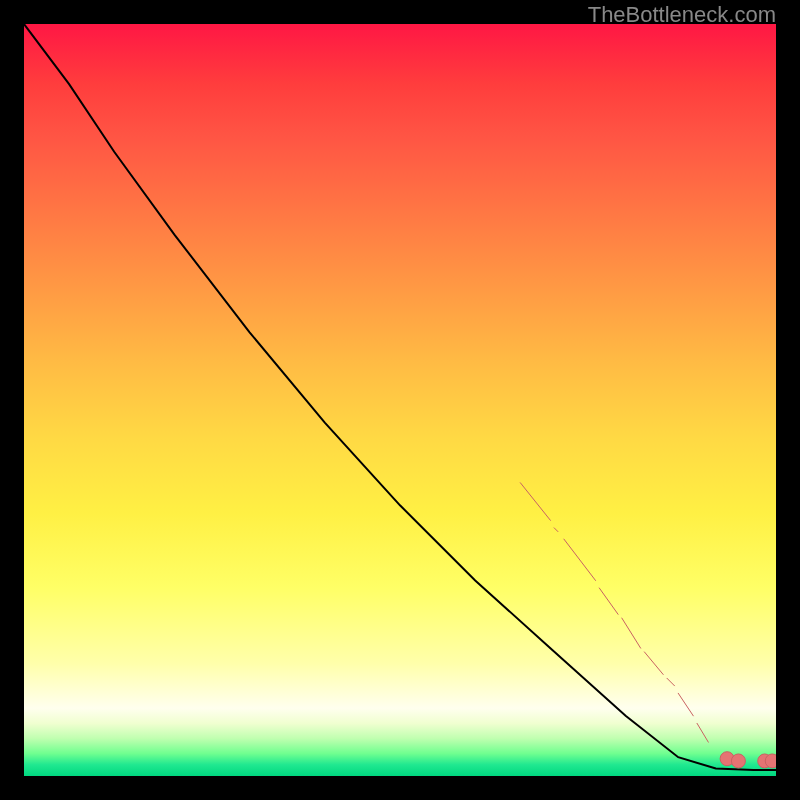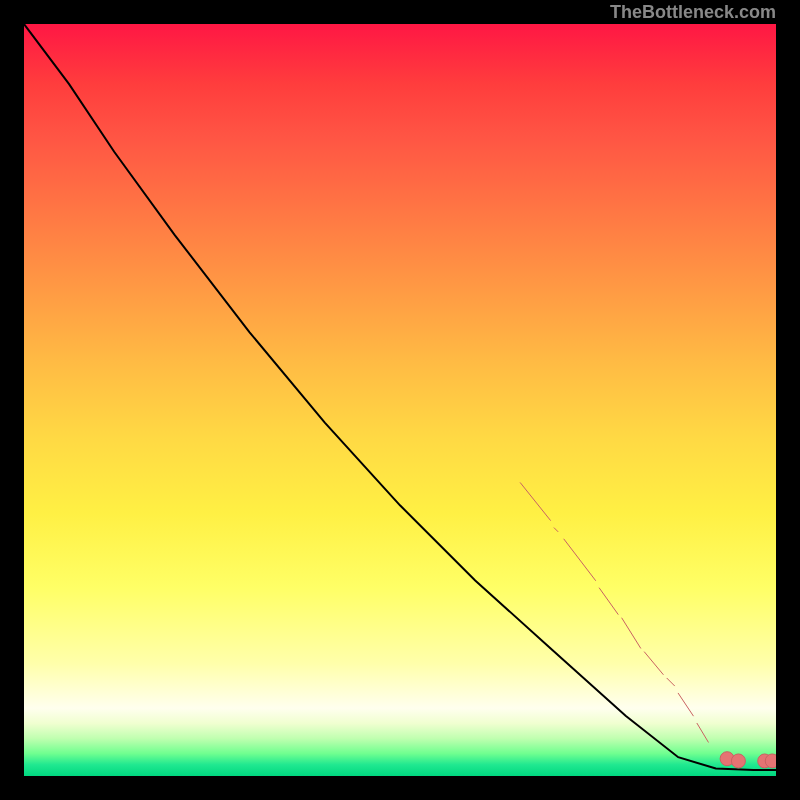--- a/index.html
+++ b/index.html
@@ -37,22 +37,22 @@
         #70ff90 97%,
         #20e890 98.5%,
         #00d880 100%
       );
     }
     .attribution {
       position: absolute;
       top: 2px;
       right: 24px;
       color: #888;
-      font-size: 18px;
-      font-weight: bold;
+      font-size: 22px;
+      font-weight: normal;
     }
     .curve-svg {
       position: absolute;
       top: 0;
       left: 0;
       width: 100%;
       height: 100%;
     }
     .curve-line {
       fill: none;

